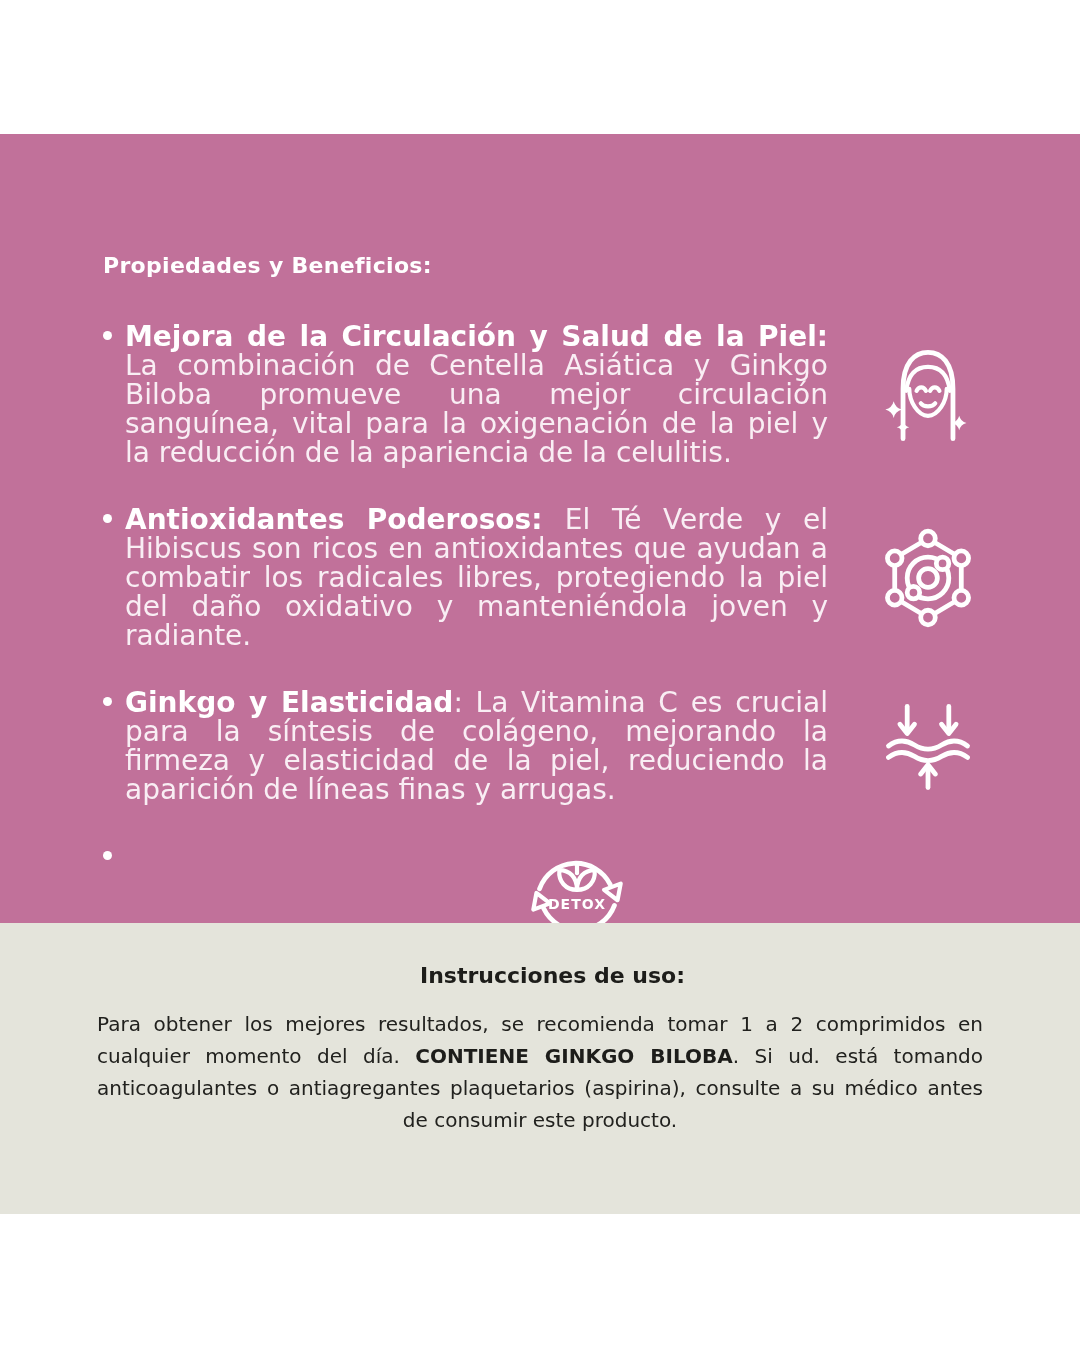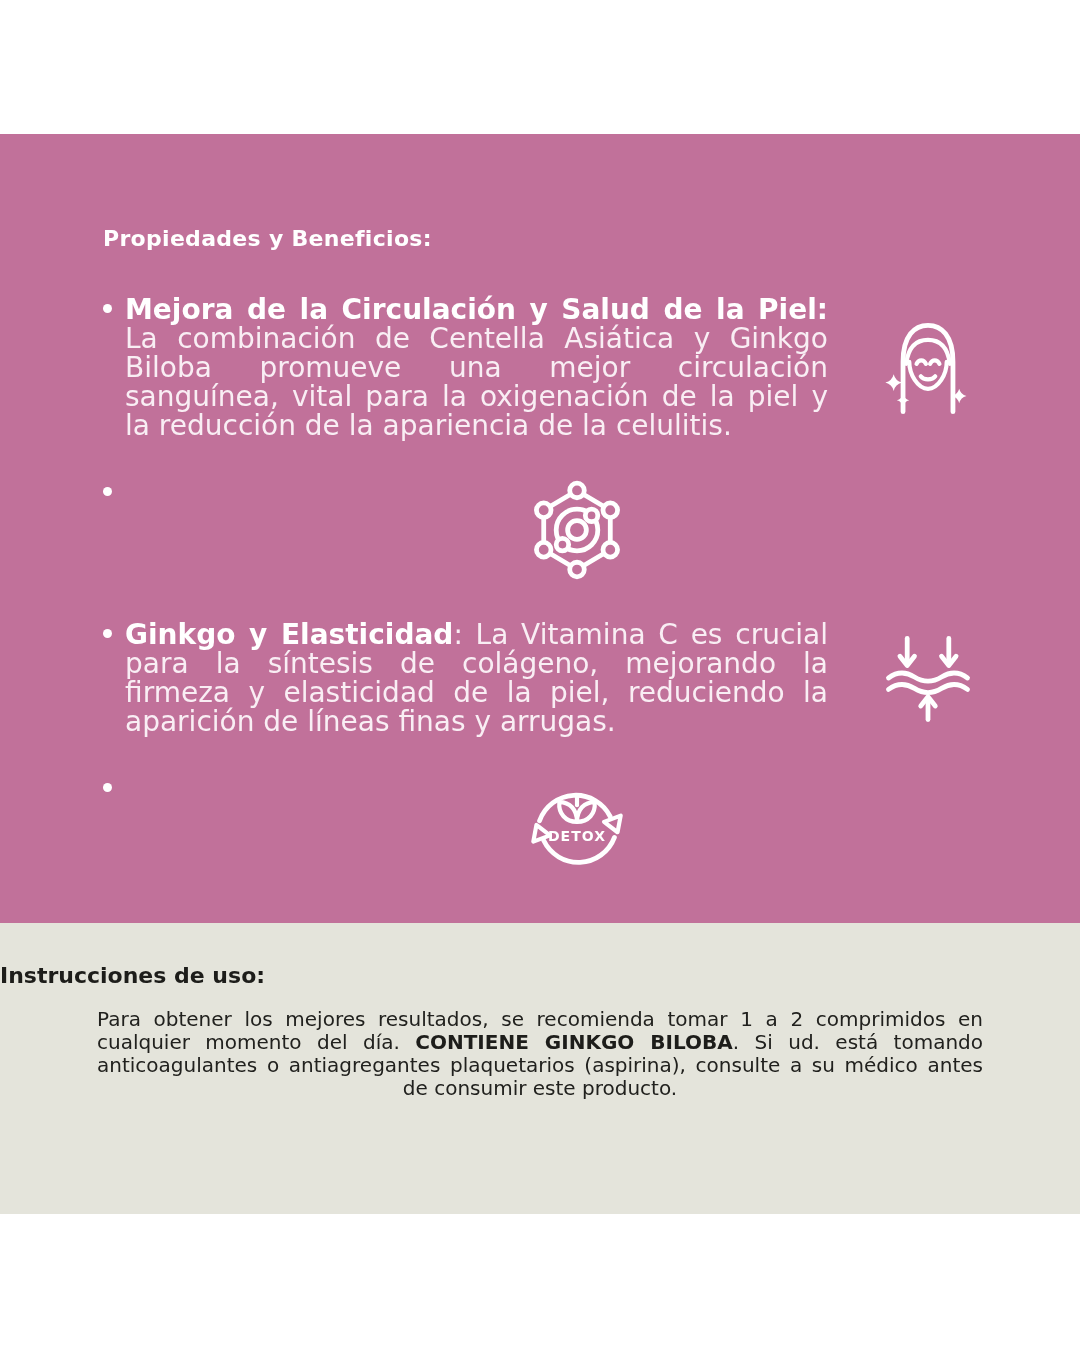--- a/index.html
+++ b/index.html
@@ -9,21 +9,21 @@
     font-family:"DejaVu Sans","Liberation Sans",sans-serif;
     position:relative;
     overflow:hidden;
   }
   .page { position:absolute; inset:0; width:1080px; height:1350px; background:#ffffff; }
 
   
   .pink-panel {
     position:absolute; left:0; top:134px; width:1080px; height:789px;
     background:#c1719a; color:#fdf7fa;
-    padding:92px 52px 0 103px;
+    padding:119px 52px 0 103px;
   }
   .benefits-heading {
     font-size:22px; font-weight:bold; color:#ffffff;
     letter-spacing:.3px; margin-bottom:44px;
   }
   .benefit-item {
     display:flex; align-items:center; margin-bottom:38px;
   }
   .dot-col { width:22px; flex:0 0 22px; align-self:flex-start; padding-top:9px; }
   .bullet-dot { display:block; width:9px; height:9px; border-radius:50%; background:#ffffff; }
@@ -50,26 +50,27 @@
     font-weight:bold; font-size:13.5px; letter-spacing:1px; fill:#ffffff;
   }
 
   
   .gray-panel {
     position:absolute; left:0; top:923px; width:1080px; height:291px;
     background:#e4e4db; color:#21211e;
     padding-top:40px;
   }
   .instructions-heading {
-    font-size:22px; font-weight:bold; color:#1d1d1a;
+    text-align:center; font-size:22px; font-weight:bold; color:#1d1d1a;
     margin-bottom:20px;
+    padding-left:25px;
   }
   .instructions-text {
     width:886px; margin:0 auto;
-    font-size:20px; line-height:23px;
+    font-size:20px; line-height:32px;
     text-align:justify; text-align-last:center;
     color:#21211e;
   }
   .instructions-text b { font-weight:bold; color:#1d1d1a; }
 </style>
 </head>
 <body>
 
 <div class="page">
 
@@ -93,20 +94,21 @@
           <path class="fillw" d="M26,75 Q27.2,79.8 32,81 Q27.2,82.2 26,87 Q24.8,82.2 20,81 Q24.8,79.8 26,75 Z"></path>
           <path class="fillw" d="M80,70 Q81.4,75.6 87,77 Q81.4,78.4 80,84 Q78.6,78.4 73,77 Q78.6,75.6 80,70 Z"></path>
         </svg>
       </span>
     </div>
 
     <div class="benefit-item">
       <span class="dot-col">
           <span class="bullet-dot"></span>
         </span>
+      <p class="benefit-text"><b class="benefit-title">Antioxidantes Poderosos: </b><span>El Té Verde y el Hibiscus son ricos en antioxidantes que ayudan a combatir los radicales libres, protegiendo la piel del daño oxidativo y manteniéndola joven y radiante.</span></p>
       <span class="icon-col">
         <svg class="benefit-icon" viewBox="0 0 100 100">
           <path class="stroke" d="M50,12 L82,31 L82,69 L50,88 L18,69 L18,31 Z"></path>
           <circle class="stroke" cx="50" cy="50" r="20"></circle>
           <circle class="stroke" cx="50" cy="50" r="9"></circle>
           <circle class="maskc" cx="50" cy="12" r="7"></circle>
           <circle class="maskc" cx="82" cy="31" r="7"></circle>
           <circle class="maskc" cx="82" cy="69" r="7"></circle>
           <circle class="maskc" cx="50" cy="88" r="7"></circle>
           <circle class="maskc" cx="18" cy="69" r="7"></circle>

